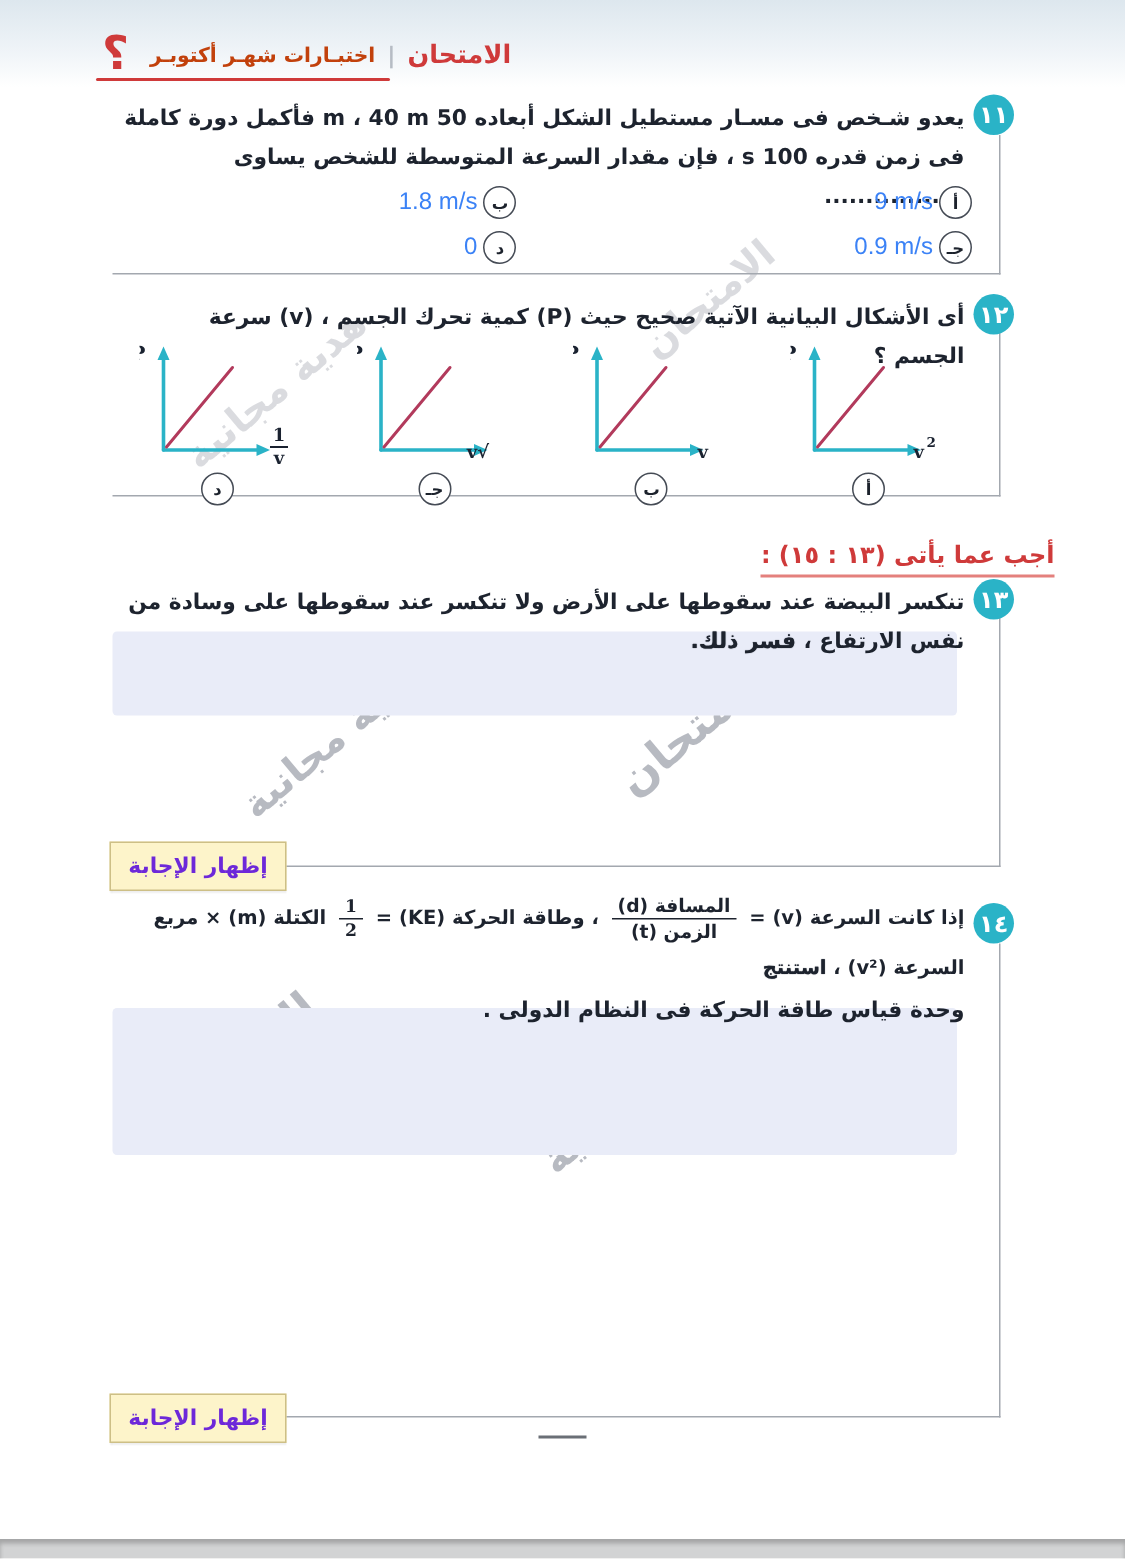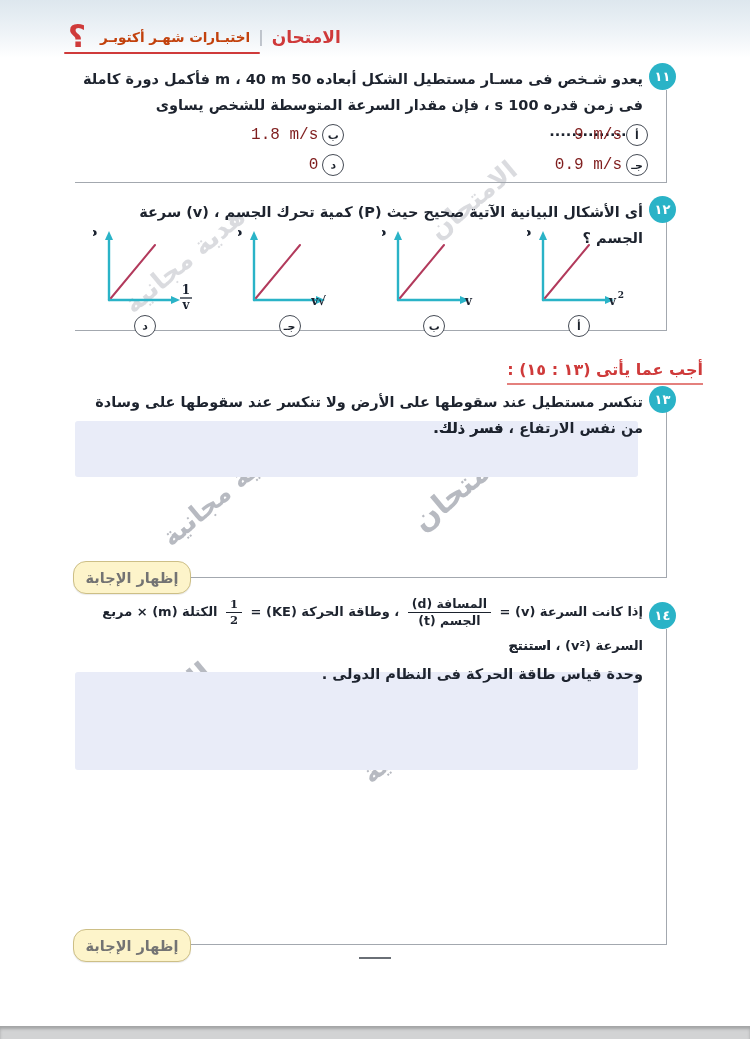--- a/index.html
+++ b/index.html
@@ -16,31 +16,31 @@
   .brand-div { color:#b6bcc4; font-size:15px; font-weight:bold; }
   .brand-sub { color:#c2410c; font-size:13.5px; font-weight:bold; }
   .logo-q { position:absolute; left:68px; top:18px; color:var(--accent-red,#cf3a3a);
     font-size:31px; font-weight:bold; z-index:3; }
   .head-line { position:absolute; left:64px; top:52px; width:196px; height:2px;
     background:var(--accent-red,#cf3a3a); border-radius:2px; z-index:2; }
 
   
   .badge { position:absolute; left:649px; width:27px; height:27px; border-radius:50%;
     background:var(--accent-teal,#2ab3c7); color:#fff; display:flex; align-items:center;
-    justify-content:center; font-size:13px; font-weight:bold; z-index:6; }
+    justify-content:center; font-size:16px; font-weight:bold; z-index:6; }
   .bracket { position:absolute; border-right:1.2px solid var(--line-gray,#a3a8af);
     border-bottom:1.2px solid var(--line-gray,#a3a8af); z-index:1; }
   .qtext { position:absolute; left:81px; right:107px; direction:rtl; text-align:right;
     font-size:14.5px; font-weight:bold; color:var(--text-dark,#1d232e); line-height:1.8; z-index:3; }
 
   
   .opt-grid { position:absolute; left:75px; top:124px; width:573px; display:grid;
     grid-template-columns:53% 47%; direction:rtl; row-gap:8px; z-index:3; }
   .opt { display:flex; direction:rtl; align-items:center; gap:4px; }
-  .opt-val { font-family:Liberation Mono, monospace; font-size:16px; color:#7f1d1d; direction:ltr; }
+  .opt-val { font-family:Liberation Sans, sans-serif; font-size:16px; color:#3b82f6; direction:ltr; }
   .letter-circle { width:20px; height:20px; border:1.3px solid #454b55; border-radius:50%;
     display:inline-flex; align-items:center; justify-content:center; font-size:11px;
     font-weight:bold; color:#1c222c; flex:0 0 auto; background:#fff; }
 
   
   .graphs { position:absolute; left:78px; top:228px; width:568px; display:flex;
     direction:rtl; justify-content:space-between; z-index:3; }
   .gcell { display:flex; flex-direction:column; align-items:center; width:134px; }
   .g-axis { stroke:var(--accent-teal,#2ab3c7); stroke-width:2.4; stroke-linecap:round; }
   .g-arrow { fill:var(--accent-teal,#2ab3c7); }
@@ -54,22 +54,22 @@
 
   
   .section-head { position:absolute; right:47px; top:349px; direction:rtl;
     color:var(--accent-red,#cf3a3a); font-size:16px; font-weight:bold;
     border-bottom:2px solid #e4807d; padding-bottom:4px; z-index:3;margin-top:11px; }
 
   .answer-box { position:absolute; left:75px; width:563px;
     background:var(--answer-box,#e9ecf8); border-radius:3px; z-index:2; }
   .show-btn { position:absolute; left:73px; width:116px; height:31px;
     background:var(--button-bg,#fdf4ca); border:1px solid var(--button-border,#cdbf86);
-    border-radius:13px; display:flex; align-items:center; justify-content:center;
-    font-size:14.5px; font-weight:bold; color:#737373; z-index:5; cursor:pointer;
+    border-radius:0; display:flex; align-items:center; justify-content:center;
+    font-size:14.5px; font-weight:bold; color:#6d28d9; z-index:5; cursor:pointer;
     box-shadow:0 1px 1px rgba(0,0,0,0.08); }
 
   
   .formula-row { direction:rtl; text-align:right; font-size:13px; line-height:2.4; }
   .frac { display:inline-flex; flex-direction:column; align-items:center;
     vertical-align:middle; margin:0 4px; line-height:1.3; font-size:12.5px; }
   .frac .ft { border-bottom:1.4px solid #1d232e; padding:0 4px; }
   .half { font-family:"DejaVu Serif", serif; font-size:11.5px; }
   .xb { text-shadow:0 0 0.6px currentColor;margin-left:24px; }
 
@@ -191,31 +191,31 @@
       </svg>
       <span class="letter-circle">د</span>
     </div>
   </div>
 
   <div class="section-head">أجب عما يأتى (١٣ : ١٥) :</div>
 
   <div class="badge" style="top:386px;">١٣</div>
   <div class="bracket" style="left:186px; top:411px; width:480px; height:166px;"></div>
   <div class="qtext" style="top:389px;">
-    <span>تنكسر مستطيل عند سقوطها على الأرض ولا تنكسر عند سقوطها على وسادة من نفس الارتفاع ، </span><span class="xb">فسر ذلك.</span>
+    <span>تنكسر البيضة عند سقوطها على الأرض ولا تنكسر عند سقوطها على وسادة من نفس الارتفاع ، </span><span class="xb">فسر ذلك.</span>
   </div>
   <div class="answer-box" style="top:421px; height:56px;"></div>
   <div class="show-btn" style="top:561px;">إظهار الإجابة</div>
 
   <div class="badge" style="top:602px;">١٤</div>
   <div class="bracket" style="left:186px; top:629px; width:480px; height:315px;"></div>
   <div class="qtext" style="top:596px;">
     <div class="formula-row"><span>إذا كانت السرعة (v) = </span><span class="frac">
           <span class="ft">المسافة (d)</span>
-          <span>الجسم (t)</span>
+          <span>الزمن (t)</span>
         </span><span> ، وطاقة الحركة (KE) = </span><span class="frac half">
           <span class="ft">1</span>
           <span>2</span>
         </span><span> الكتلة (m) × مربع السرعة (v²) ، </span><span class="xb">استنتج</span></div>
     <div>وحدة قياس طاقة الحركة فى النظام الدولى .</div>
   </div>
   <div class="answer-box" style="top:672px; height:98px;"></div>
   <div class="show-btn" style="top:929px;">إظهار الإجابة</div>
 
   <div class="pageline"></div>

